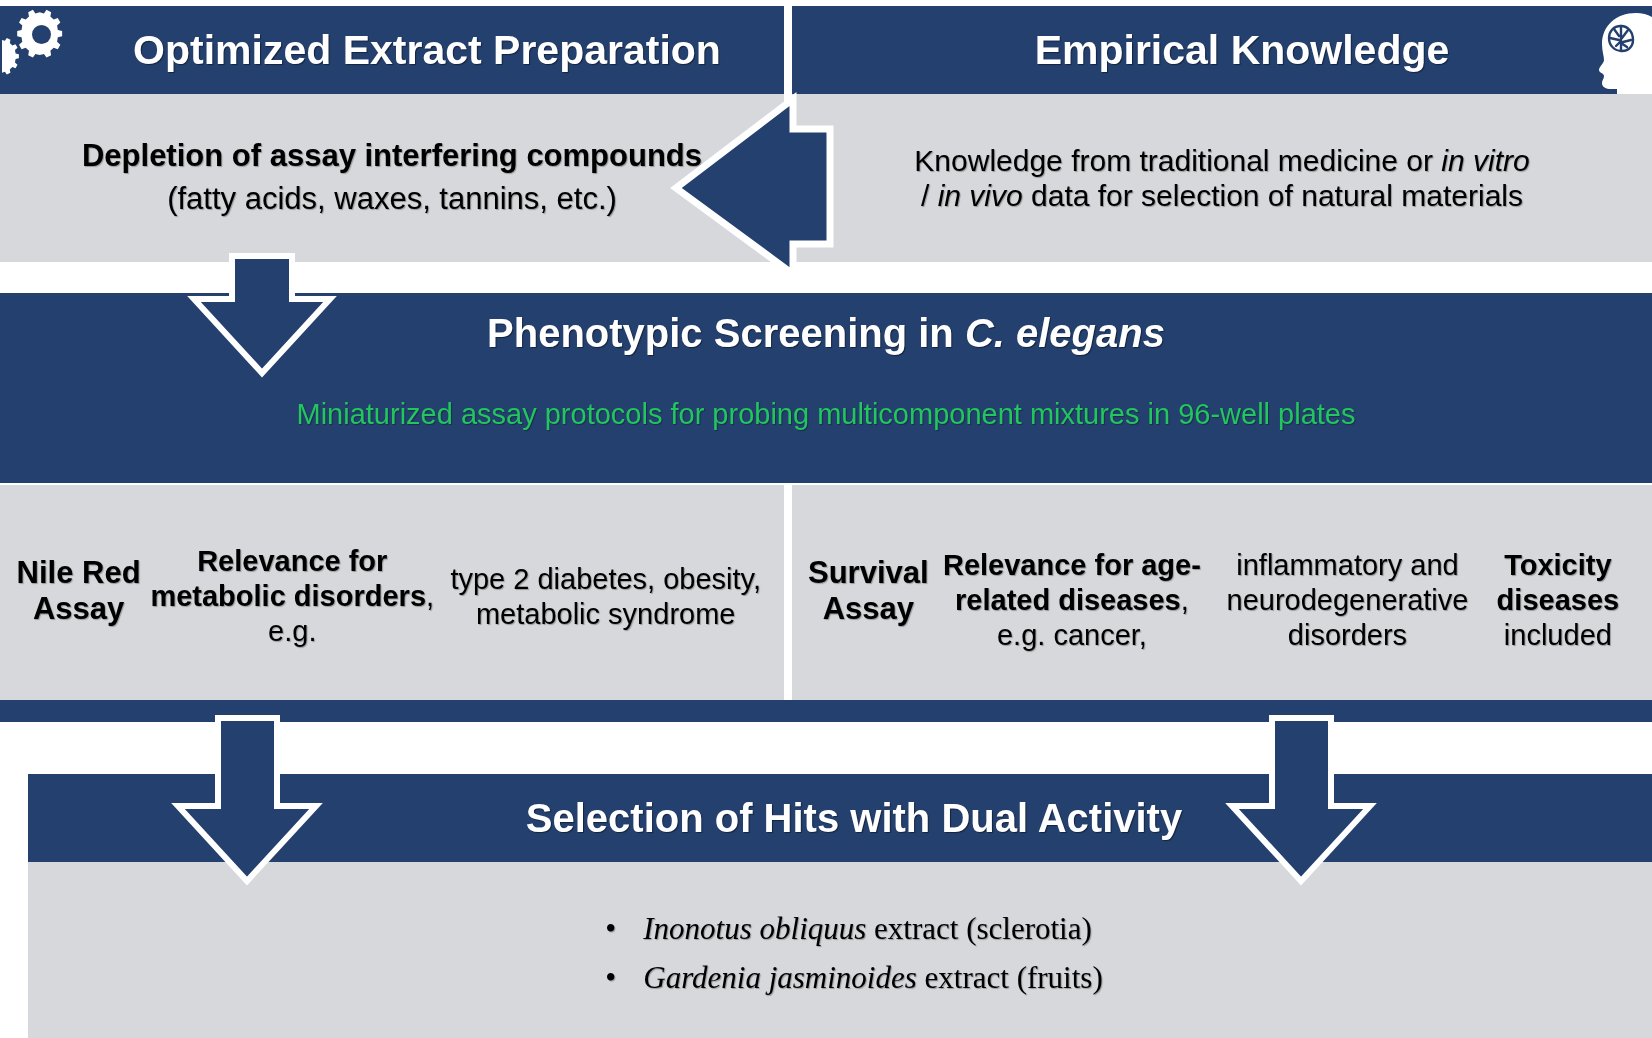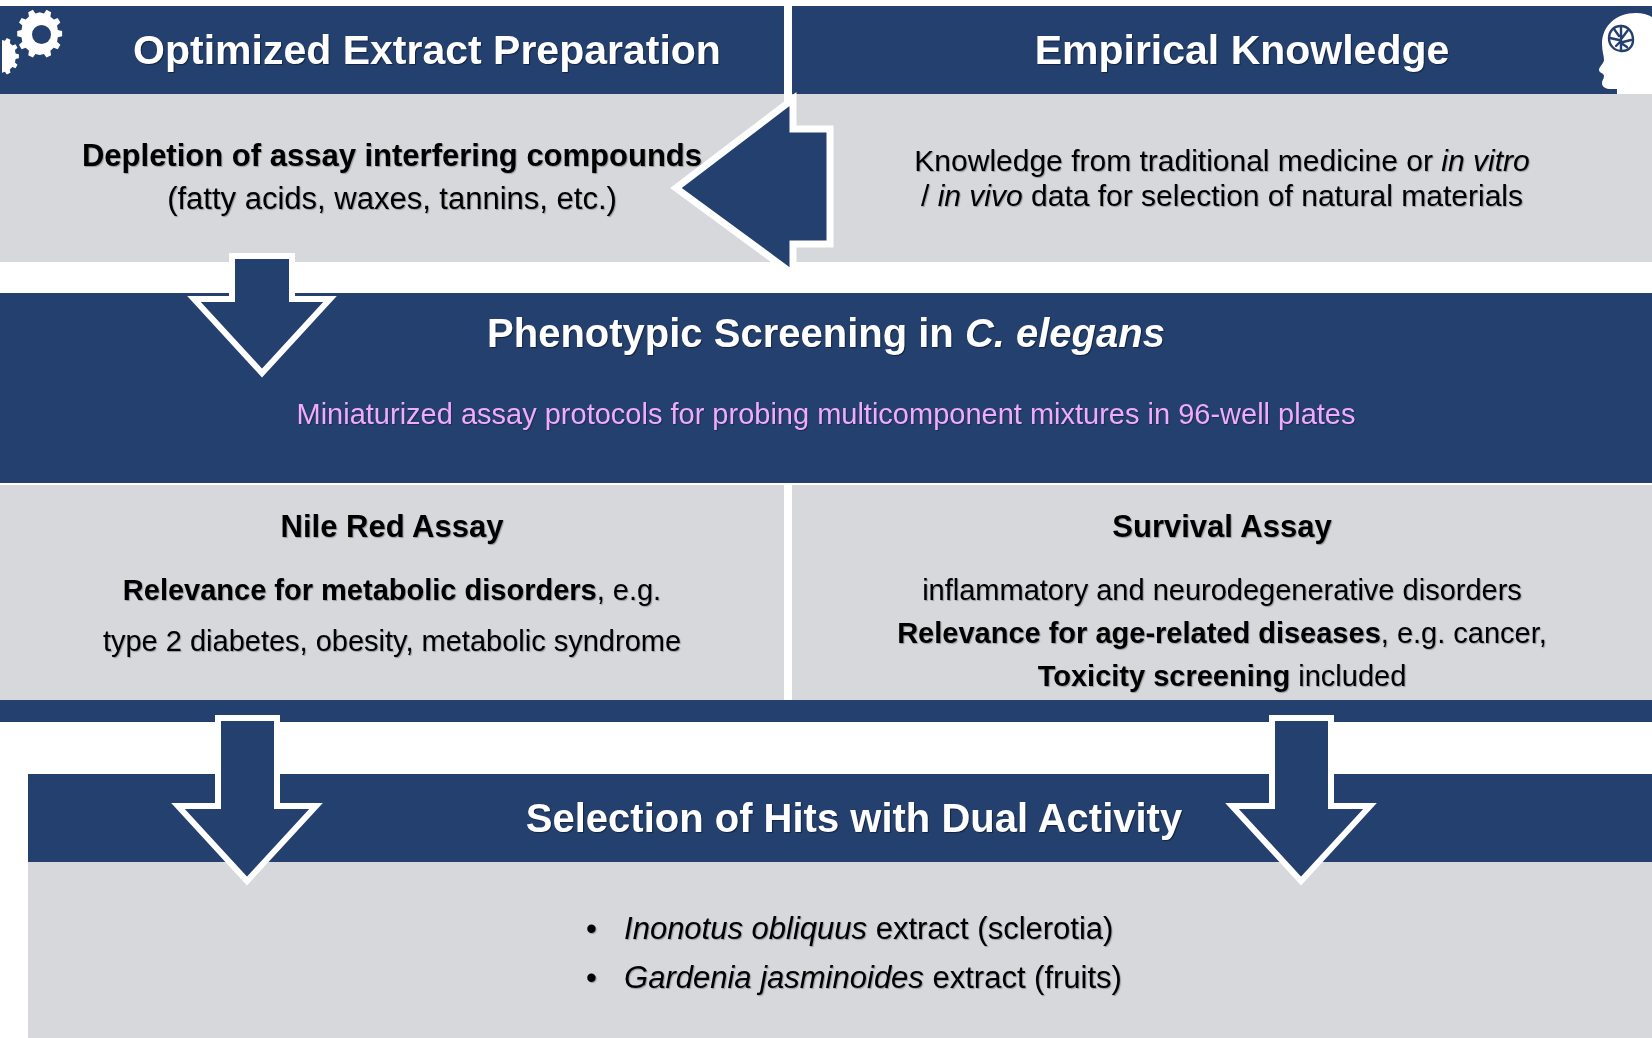--- a/index.html
+++ b/index.html
@@ -47,44 +47,44 @@
 
   
   #p-screen{left:0;top:287px;width:1652px;height:190px;background:#24406e;}
   #p-screen .title{
     position:absolute;left:0;top:18px;width:100%;text-align:center;
     font-size:40px;font-weight:bold;color:#fff;
     text-shadow:1px 1px 1px rgba(0,0,0,.45);
   }
   #p-screen .sub{
     position:absolute;left:0;top:105px;width:100%;text-align:center;
-    font-size:29px;color:#f0abfc;text-shadow:1px 1px 1px rgba(0,0,0,.30);
+    font-size:29px;color:#22c55e;text-shadow:1px 1px 1px rgba(0,0,0,.30);
   }
 
   
   #p-nile{left:0;top:479px;width:784px;height:215px;background:#d6d8dc;}
   #p-surv{left:792px;top:479px;width:860px;height:215px;background:#d6d8dc;}
   .assay{position:absolute;box-sizing:border-box;display:flex;
-         flex-direction:column;align-items:center;justify-content:flex-start;
+         align-items:center;justify-content:flex-start;
          text-align:center;padding:24px 16px 0 16px;}
   .assay .aname{font-size:31px;font-weight:bold;margin-bottom:28px;
          text-shadow:1px 1px 1px rgba(0,0,0,.30);}
   .assay .arow{font-size:29px;margin-bottom:16px;line-height:1.2;
          text-shadow:1px 1px 1px rgba(0,0,0,.30);}
   #p-surv .arow{margin-bottom:8px;}
 
   
   #rail{position:absolute;left:0;top:694px;width:1652px;height:22px;background:#24406e;}
 
   
   #p-hits{left:0;top:768px;width:1652px;height:220px;margin-left:28px;}
   #p-hits .hdr{height:88px;font-size:40px;}
   #p-hits .body{top:88px;height:182px;justify-content:center;}
   .hitlist{list-style:none;margin:0;padding:0;text-align:left;}
-  .hitlist li{font-size:31px;margin:13px 0;text-shadow:1px 1px 1px rgba(0,0,0,.30);}
+  .hitlist li{font-size:31px;margin:13px 0;text-shadow:1px 1px 1px rgba(0,0,0,.30);font-family:Liberation Serif, serif;}
   .hitlist li::before{content:"\2022";display:inline-block;width:38px;}
 
   
   #arrows{position:absolute;left:0;top:0;width:1652px;height:1038px;
           pointer-events:none;}
 
   
   .icon{position:absolute;}
   #gears-icon{left:2px;top:2px;width:88px;height:92px;}
   #head-icon{left:798px;top:4px;width:78px;height:84px;}
@@ -151,26 +151,26 @@
   <div class="panel assay" id="p-nile">
     <div class="aname">Nile Red Assay</div>
     <div class="arow">
       <b>Relevance for metabolic disorders</b><span>, e.g.</span>
     </div>
     <div class="arow">type 2 diabetes, obesity, metabolic syndrome</div>
   </div>
 
   <div class="panel assay" id="p-surv">
     <div class="aname">Survival Assay</div>
-    <div class="arow">inflammatory and neurodegenerative disorders</div>
     <div class="arow">
       <b>Relevance for age-related diseases</b><span>, e.g. cancer,</span>
     </div>
+    <div class="arow">inflammatory and neurodegenerative disorders</div>
     <div class="arow">
-      <b>Toxicity screening</b><span> included</span>
+      <b>Toxicity diseases</b><span> included</span>
     </div>
   </div>
 
   <div id="rail"></div>
 
   <div class="panel" id="p-hits">
     <div class="hdr">
       <span>Selection of Hits with Dual Activity</span>
     </div>
     <div class="body">

